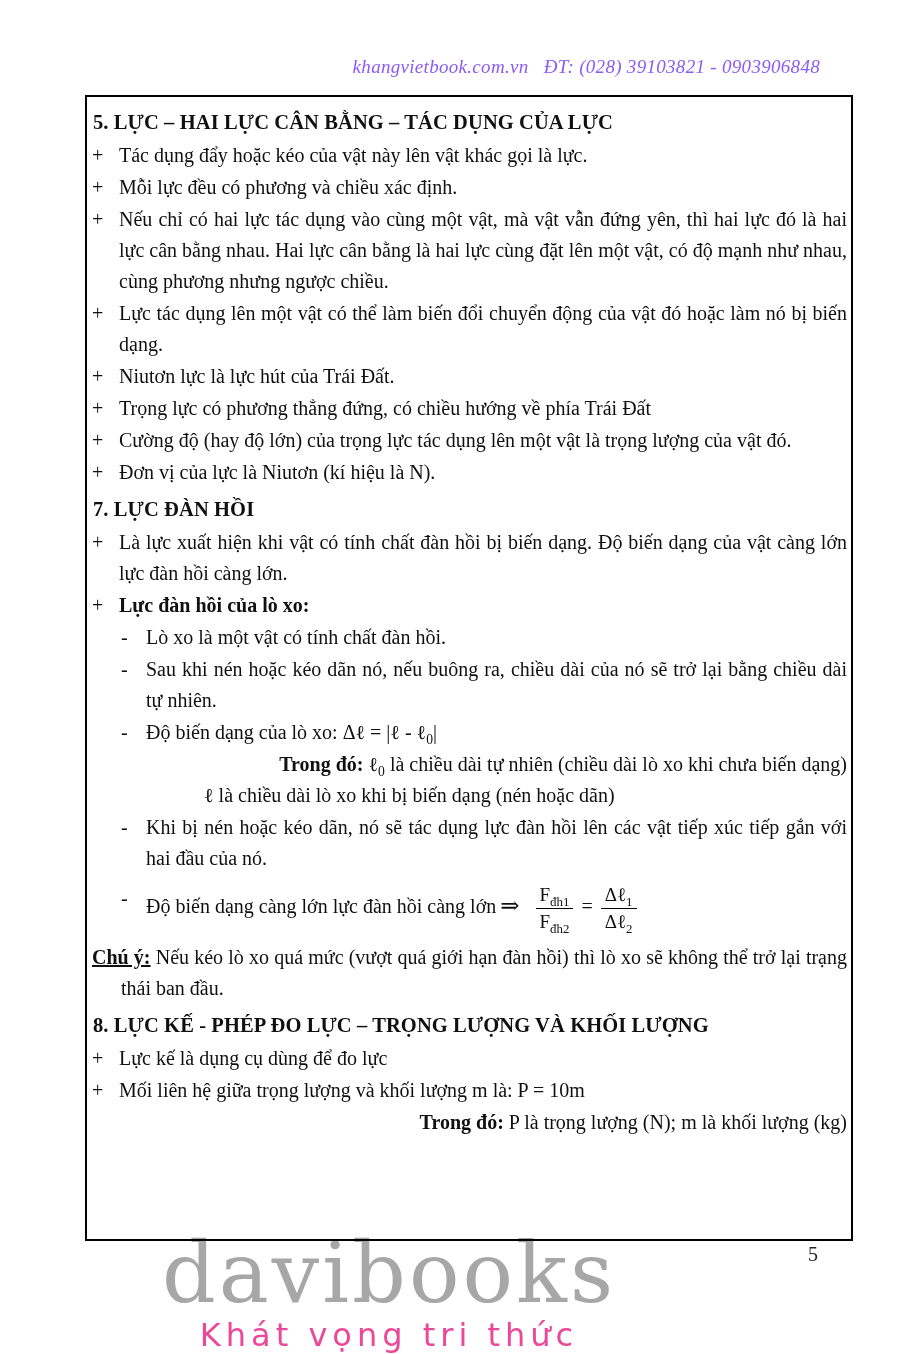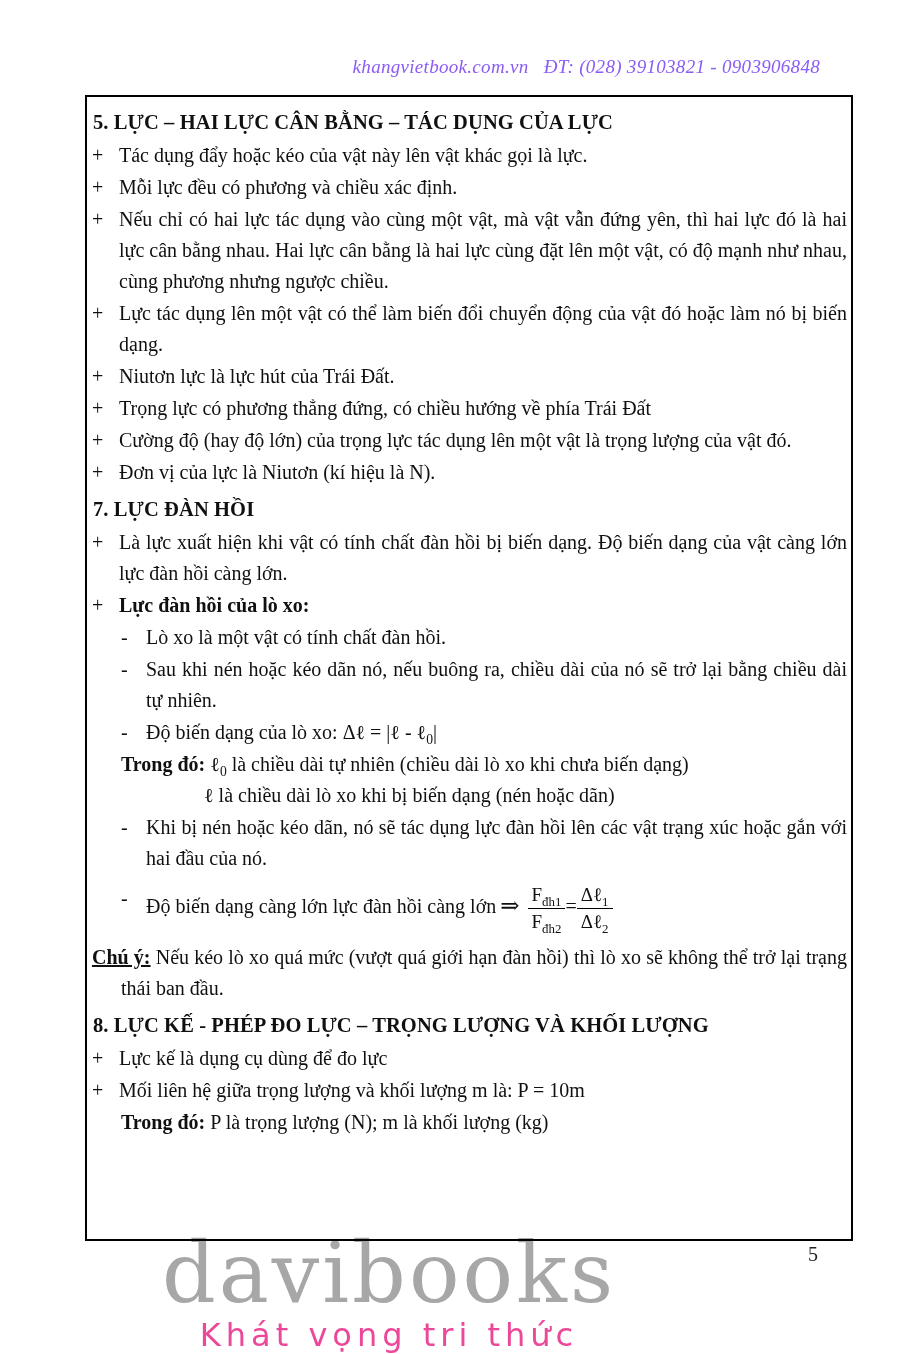--- a/index.html
+++ b/index.html
@@ -12,28 +12,28 @@
   .content-box{position:absolute;left:85px;top:95px;width:768px;height:1146px;
     box-sizing:border-box;border:2px solid #000;padding:4px 4px 0 5px;
     font-size:20px;line-height:31px;overflow:hidden;background:transparent;}
   .sec{font-weight:bold;font-size:20.5px;margin:6px 0 2px 1px;letter-spacing:0.1px;line-height:31px;}
   .pitem{display:flex;margin:1px 0;}
   .marker{flex:0 0 27px;}
   .ptext{flex:1;text-align:justify;}
   .ditem{display:flex;margin:1px 0 1px 29px;}
   .ditem .marker{flex:0 0 25px;}
   .bold{font-weight:bold;}
-  .explain{margin-left:29px;}
+  .explain{margin-left:29px;text-align:right;}
   .explain2{margin-left:112px;}
   .note{padding-left:29px;text-indent:-29px;text-align:justify;margin-top:4px;}
   .u{text-decoration:underline;}
   sub{font-size:68%;line-height:0;}
   .arrow{font-size:23px;padding:0 8px 0 4px;}
   .frac{display:inline-flex;flex-direction:column;text-align:center;vertical-align:middle;
-    line-height:22px;font-size:19px;margin:0 0;}
+    line-height:22px;font-size:19px;margin:0 8px;}
   .frac .num{border-bottom:1.4px solid #000;padding:1px 4px 2px;}
   .frac .den{padding:2px 4px 0;}
   .ratio-item{margin-top:9px;margin-bottom:9px;}
   .page-number{position:absolute;left:85px;top:1243px;width:733px;text-align:right;
     font-size:20px;color:#222;z-index:2;}
   .watermark{position:absolute;left:0;top:1236px;width:778px;text-align:center;z-index:0;}
   .wm-brand{font-family:"DejaVu Serif",serif;font-size:84px;line-height:74px;
     color:#a7a7a7;letter-spacing:3px;}
   .wm-slogan{font-family:"DejaVu Sans",sans-serif;font-size:32px;color:#ec4899;
     letter-spacing:5px;margin-top:6px;}
@@ -117,21 +117,21 @@
 
   <div class="explain">
     <span class="bold">Trong đó: </span><span>ℓ</span><sub>0</sub><span> là chiều dài tự nhiên (chiều dài lò xo khi chưa biến dạng)</span>
   </div>
   <div class="explain2">
     <span>ℓ  là chiều dài lò xo khi bị biến dạng (nén hoặc dãn)</span>
   </div>
 
   <div class="ditem">
     <span class="marker">-</span>
-    <div class="ptext">Khi bị nén hoặc kéo dãn, nó sẽ tác dụng lực đàn hồi lên các vật trạng xúc hoặc gắn với hai đầu của nó.</div>
+    <div class="ptext">Khi bị nén hoặc kéo dãn, nó sẽ tác dụng lực đàn hồi lên các vật tiếp xúc tiếp gắn với hai đầu của nó.</div>
   </div>
 
   <div class="ditem ratio-item">
     <span class="marker">-</span>
     <div class="ptext">
       <span>Độ biến dạng càng lớn lực đàn hồi càng lớn</span><span class="arrow">⇒</span><span class="frac">
           <span class="num"><span>F</span><sub>đh1</sub></span>
           <span class="den"><span>F</span><sub>đh2</sub></span>
         </span><span>=</span><span class="frac">
           <span class="num"><span>Δℓ</span><sub>1</sub></span>

